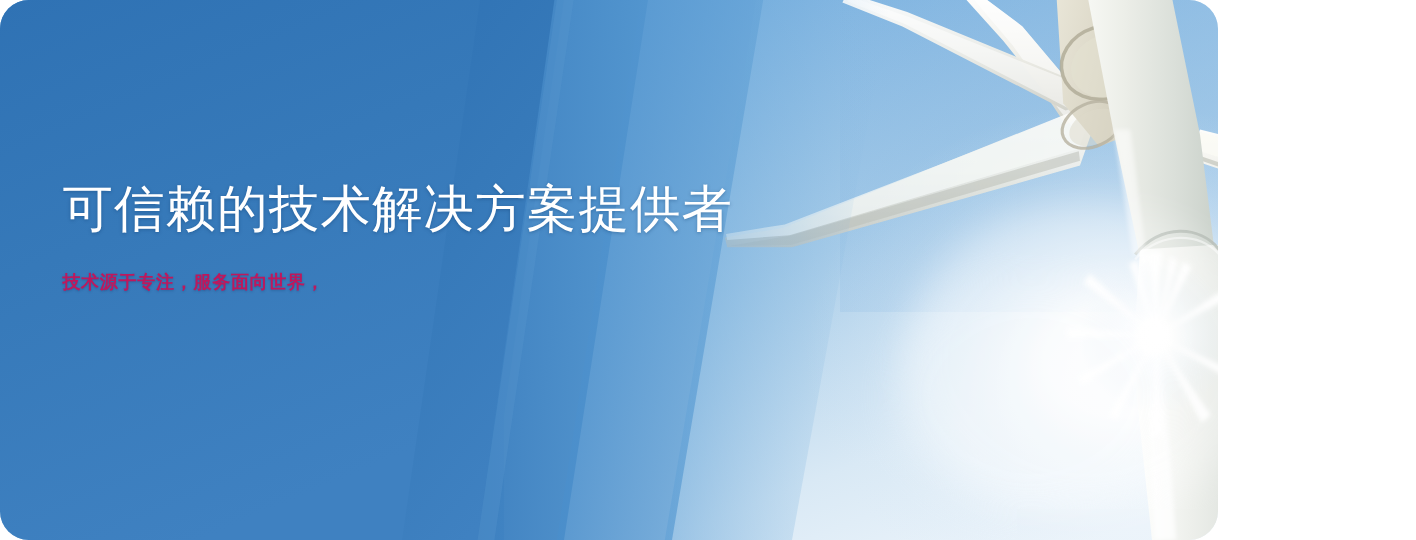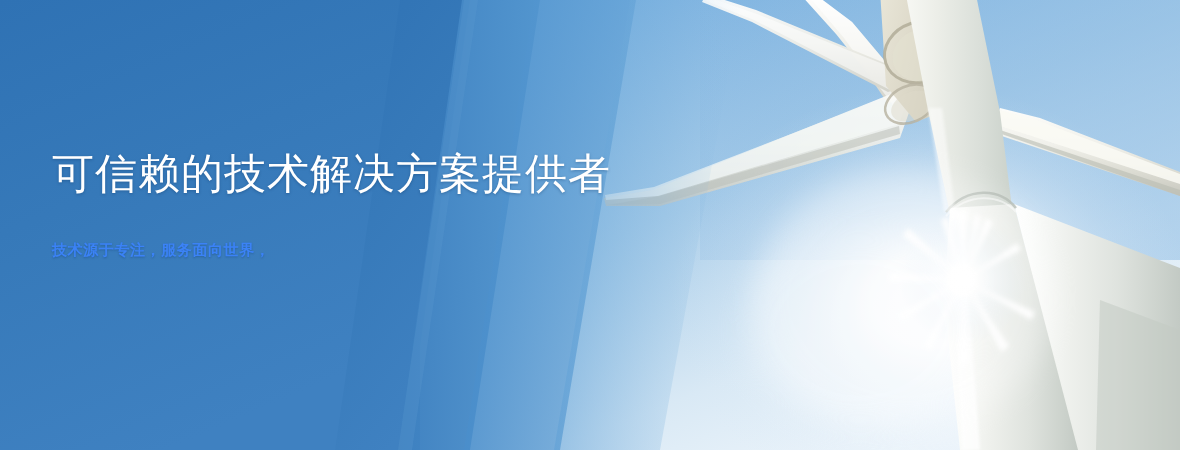--- a/index.html
+++ b/index.html
@@ -1,20 +1,21 @@
 <!DOCTYPE html>
 <html><head>
 <meta charset="utf-8">
 <style>
   html,body{margin:0;padding:0;background:#fff;}
   #banner{
     position:relative;
-    width:1180px;height:450px;
+    width:1015px;height:450px;
     overflow:hidden;
     font-family:"Liberation Sans","DejaVu Sans",sans-serif;
+    border-radius:24px;
   }
   #photo-layer{position:absolute;inset:0;width:1180px;height:450px;display:block;}
   #overlay-layer{position:absolute;inset:0;width:1180px;height:450px;display:block;pointer-events:none;}
 
   #text-block{
     position:absolute;
     left:52px;top:148px;
     width:640px;
   }
   #headline{
@@ -29,25 +30,24 @@
   }
   #subtitle{
     margin:0;
     padding-top:20px;
   }
   .sub-line{
     display:block;
     font-size:15px;
     line-height:31px;
     font-weight:700;
-    color:#3b82f6;
+    color:#be185d;
     letter-spacing:.6px;
     white-space:nowrap;
     text-shadow:0 1px 2px rgba(10,50,95,.30);
-    margin-top:14px;
   }
 </style>
 </head>
 <body>
 
 <div id="banner">
 
   <svg id="photo-layer" viewBox="0 0 1180 450" preserveAspectRatio="none" aria-hidden="true">
     <defs>
 

